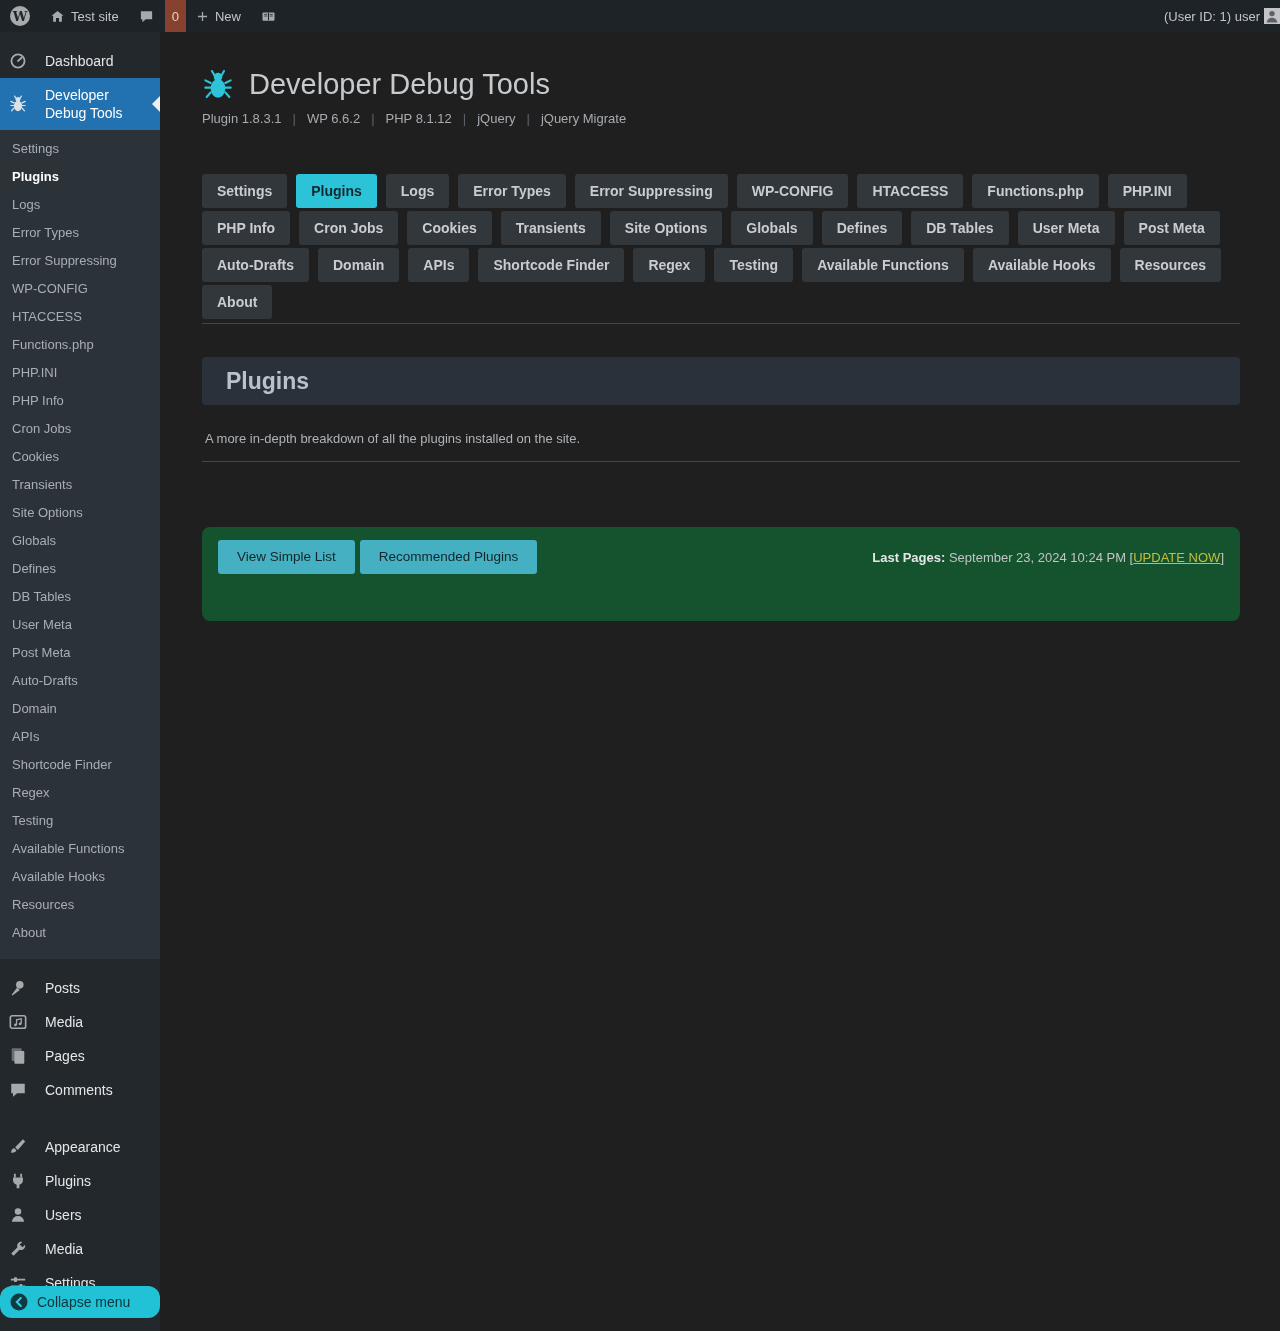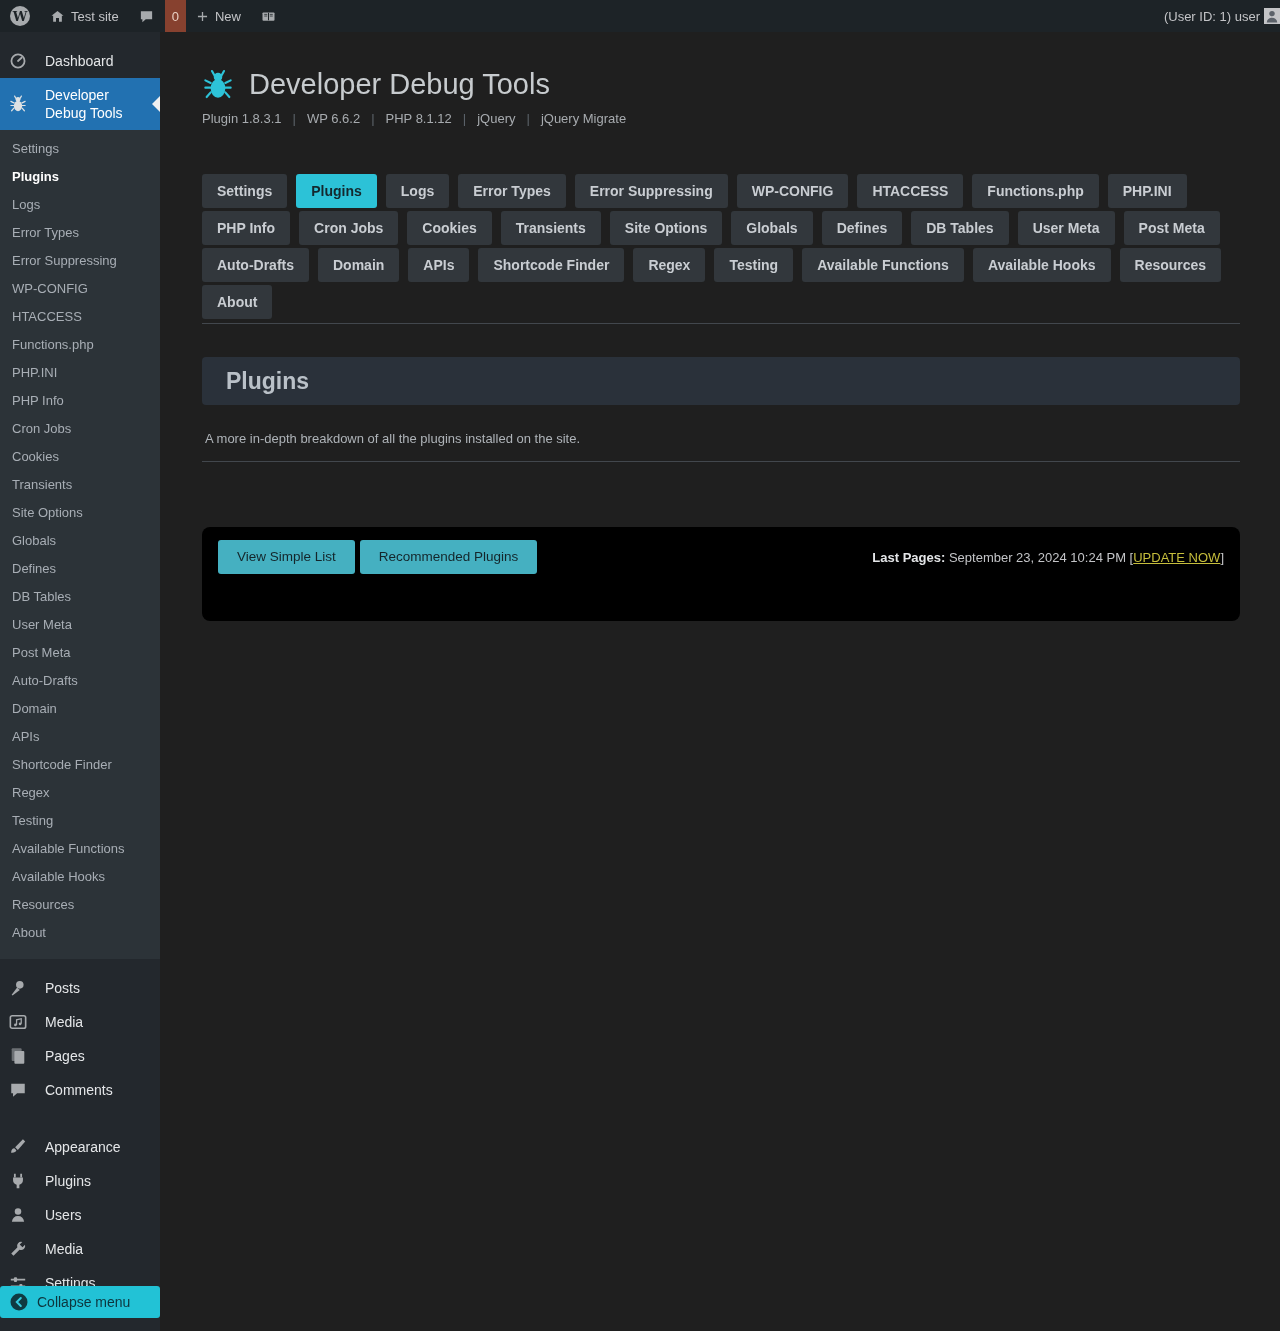--- a/index.html
+++ b/index.html
@@ -68,21 +68,21 @@
   .sub-item {
     padding: 5px 12px; color: #a8aeb5; font-size: 13px; line-height: 18px; cursor: pointer;
   }
   .sub-item.current { color: #ffffff; font-weight: bold; }
   .menu-group { margin-top: 9px; }
   .menu-sep { height: 11px; }
   .collapse-bar {
     position: absolute; left: 0; bottom: 13px; width: 160px; height: 32px;
     background: #22c2d6; color: #0d353d;
     display: flex; align-items: center; gap: 8px; padding: 0 9px;
-    border-radius: 3px; cursor: pointer; font-size: 14px;
+    border-radius: 12px; cursor: pointer; font-size: 14px;
   }
 
   
   #content {
     position: absolute; left: 160px; top: 32px; right: 0; bottom: 0;
     padding: 36px 40px 0 42px; color: #c3c4c7;
   }
   .page-header { display: flex; align-items: center; gap: 15px; }
   .bug-big { width: 32px; height: 32px; color: #2dc3d8; }
   h1 { margin: 0; font-size: 29px; font-weight: 400; color: #c7cbce; }
@@ -98,21 +98,21 @@
   .tab.current { background: #2cc2d7; color: #14282e; }
 
   .divider { border: none; border-top: 1px solid #42474d; margin: 4px 0 0; }
 
   .panel-title { margin-top: 33px; background: #2a313a; border-radius: 4px; padding: 12px 24px; }
   .panel-title h2 { margin: 0; font-size: 23px; line-height: 24px; font-weight: bold; color: #bac1c8; }
 
   .desc { margin: 26px 0 15px 3px; font-size: 13px; color: #aeb3b8; }
 
   .cache-panel {
-    margin-top: 65px; background: #000000; border-radius: 8px;
+    margin-top: 65px; background: #14532d; border-radius: 8px;
     padding: 13px 16px; height: 94px;
   }
   .cache-row { display: flex; justify-content: space-between; align-items: center; }
   .btn-group { display: flex; gap: 5px; }
   .teal-btn {
     font-family: inherit; background: #45b0c1; color: #14262b;
     border: none; border-radius: 3px; padding: 9px 19px;
     font-size: 13.5px; line-height: 16px; cursor: pointer;
   }
   .cache-info { font-size: 13px; color: #c3c4c7; white-space: nowrap; }

